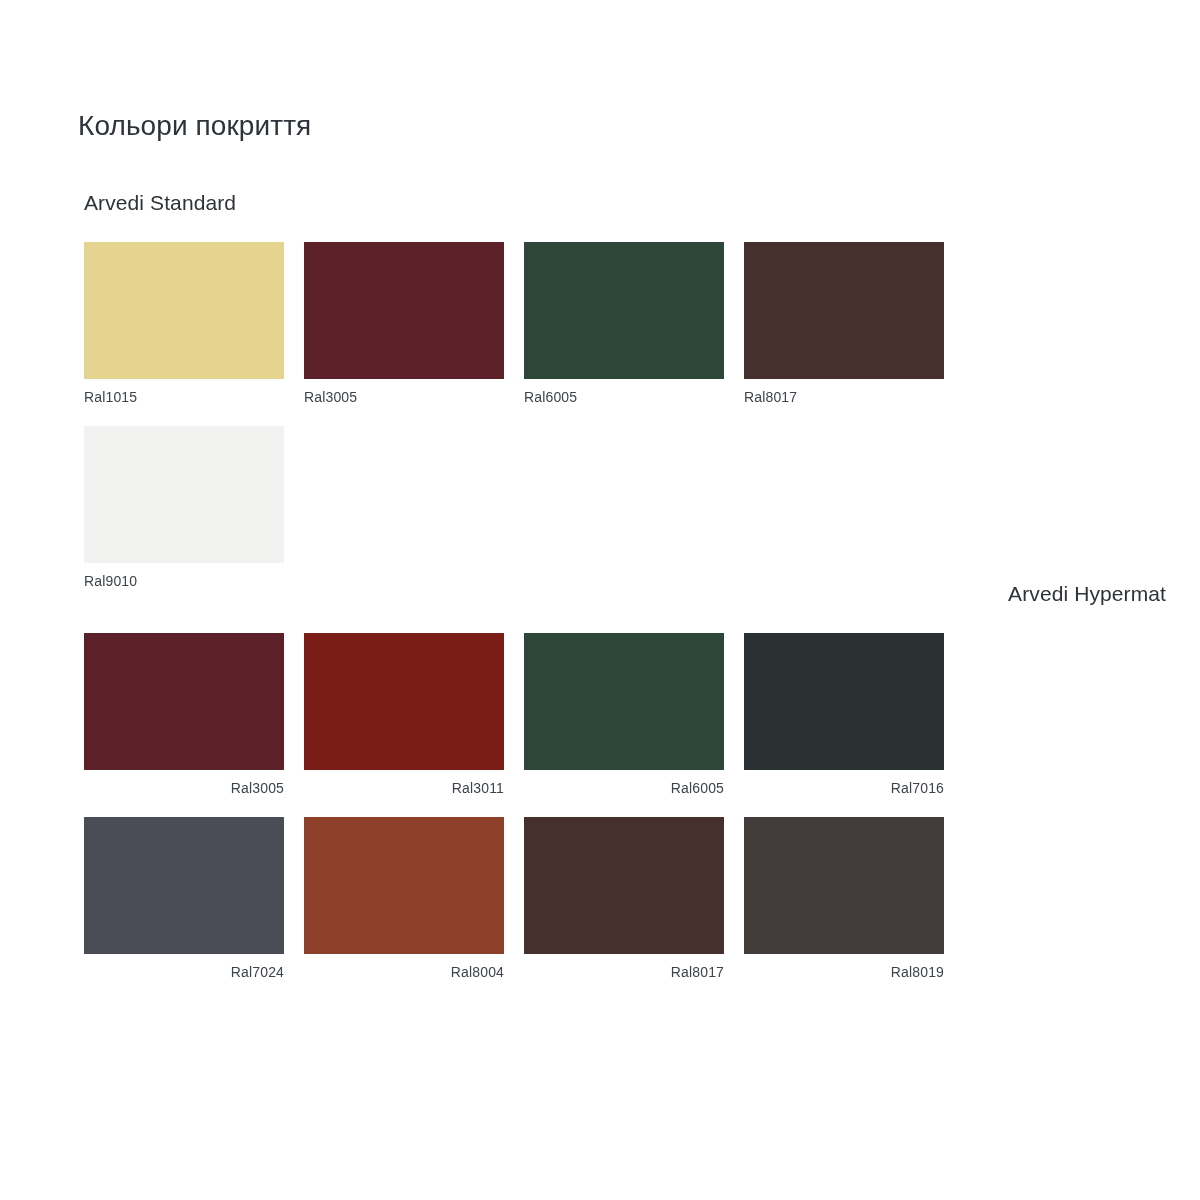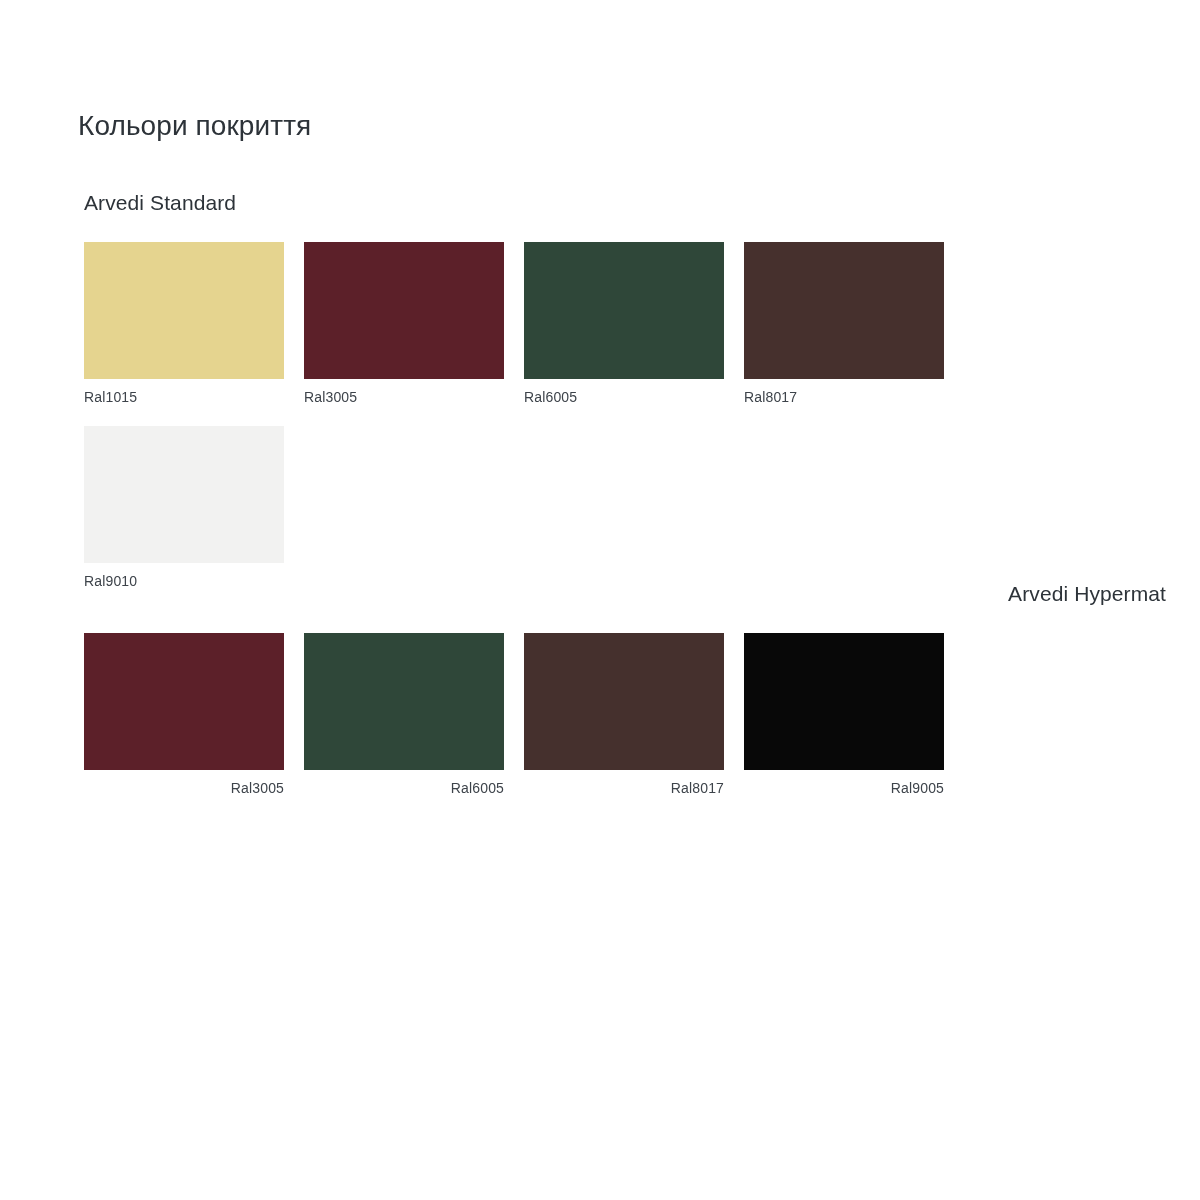--- a/index.html
+++ b/index.html
@@ -115,27 +115,43 @@
   </section>
 
   <section class="section section-hypermat">
     <h2 class="section-title">Arvedi Hypermat</h2>
     <div class="swatch-grid">
         <div class="swatch-cell">
           <span class="swatch-chip" style="background-color: rgb(92, 32, 41);"></span>
           <span class="swatch-label">Ral3005</span>
         </div>
         <div class="swatch-cell">
+          <span class="swatch-chip" style="background-color: rgb(122, 29, 23);"></span>
+          <span class="swatch-label">Ral3011</span>
+        </div>
+        <div class="swatch-cell">
           <span class="swatch-chip" style="background-color: rgb(47, 71, 57);"></span>
           <span class="swatch-label">Ral6005</span>
+        </div>
+        <div class="swatch-cell">
+          <span class="swatch-chip" style="background-color: rgb(42, 49, 50);"></span>
+          <span class="swatch-label">Ral7016</span>
+        </div>
+        <div class="swatch-cell">
+          <span class="swatch-chip" style="background-color: rgb(74, 77, 86);"></span>
+          <span class="swatch-label">Ral7024</span>
+        </div>
+        <div class="swatch-cell">
+          <span class="swatch-chip" style="background-color: rgb(140, 63, 41);"></span>
+          <span class="swatch-label">Ral8004</span>
         </div>
         <div class="swatch-cell">
           <span class="swatch-chip" style="background-color: rgb(69, 48, 45);"></span>
           <span class="swatch-label">Ral8017</span>
         </div>
         <div class="swatch-cell">
-          <span class="swatch-chip" style="background-color: rgb(8, 8, 8);"></span>
-          <span class="swatch-label">Ral9005</span>
+          <span class="swatch-chip" style="background-color: rgb(66, 60, 59);"></span>
+          <span class="swatch-label">Ral8019</span>
         </div>
       </div>
   </section>
 
 </div>
 
 </body></html>

